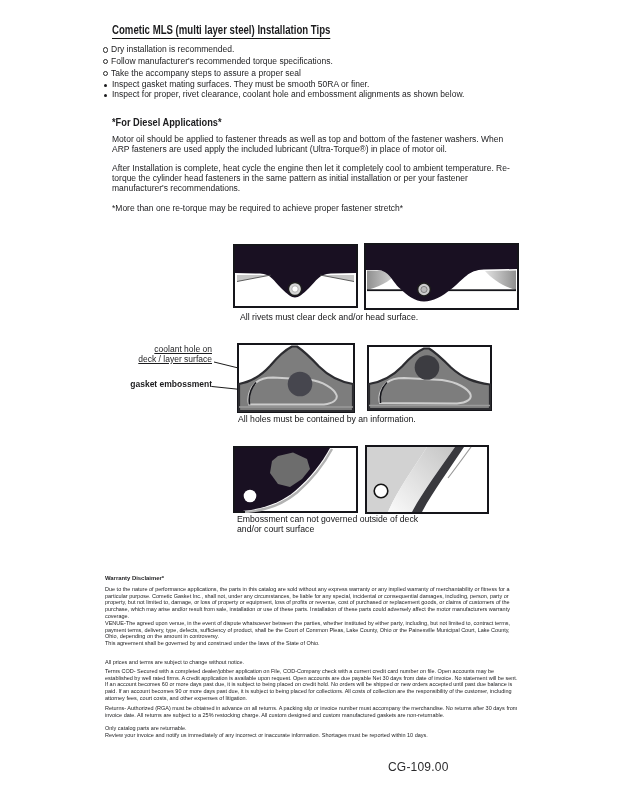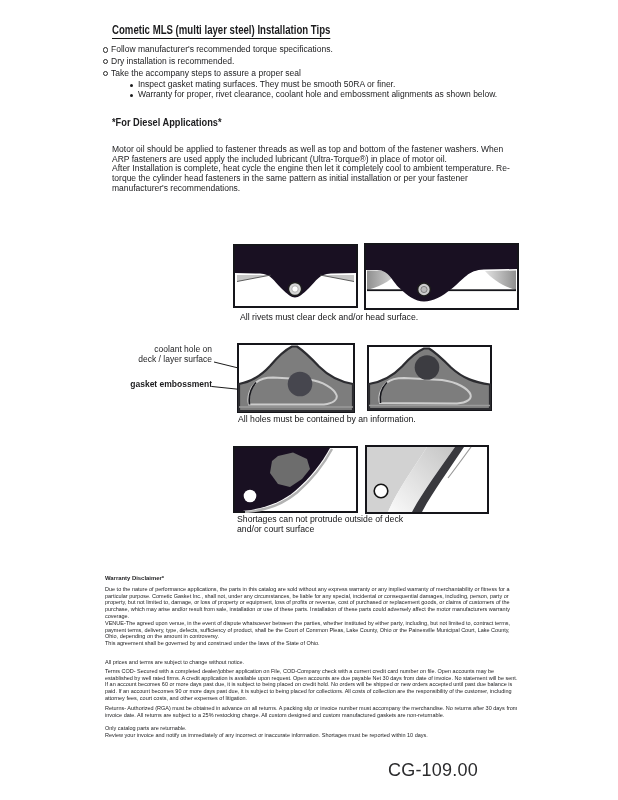--- a/index.html
+++ b/index.html
@@ -9,71 +9,72 @@
   
   .title{left:112px;top:22px;font-size:13px;font-weight:bold;white-space:nowrap;
          transform:scaleX(0.74);transform-origin:left top;}
   .title span{display:inline-block;border-bottom:1.8px solid #141414;padding-bottom:1px;}
   
   .tips{left:103px;top:44px;width:420px;font-size:8.5px;line-height:11.2px;}
   .tip-row{display:flex;align-items:flex-start;}
   .tip-row .mk{width:8px;flex:0 0 8px;position:relative;}
   .mk-circle{display:inline-block;width:3.4px;height:3.4px;border:1px solid #2a2a2a;
              border-radius:50%;margin-top:3.2px;}
-  .sub-row{margin-left:27px;line-height:10px;}
+  .sub-row{margin-left:1px;line-height:10px;}
   .mk-dot{display:inline-block;width:3px;height:3px;background:#1c1c1e;border-radius:50%;margin-top:3.2px;}
   
   .diesel-h{left:112px;top:116px;font-size:11px;font-weight:bold;white-space:nowrap;
             transform:scaleX(0.84);transform-origin:left top;}
   .body-par{left:112px;width:398px;font-size:8.5px;line-height:10px;}
   
   .dg-h{font-size:12.5px;font-weight:bold;text-align:center;color:#121215;letter-spacing:0.3px;margin-top:17px;}
   .dg-cap{font-size:8.7px;color:#141416;line-height:9.6px;}
   .dg-box{display:block;}
   .lbl{font-size:8.5px;text-align:right;line-height:10px;color:#1c1c1e;}
   
   .fine{left:105px;width:413px;font-size:5.5px;line-height:6.7px;color:#232325;}
   .fine-h{font-size:5.9px;font-weight:bold;}
-  .footer{left:388px;top:760px;font-size:18px;color:#2b2b2d;letter-spacing:0.2px;}
+  .footer{left:388px;top:760px;font-size:12px;color:#2b2b2d;letter-spacing:0.2px;}
 </style>
 </head>
 <body>
 
 <div class="page">
 
   <div class="abs title">
     <span>Cometic MLS (multi layer steel) Installation Tips</span>
   </div>
 
   <div class="abs tips">
     <div class="tip-row">
       <span class="mk"><span class="mk-circle"></span></span>
-      <span>Follow manufacturer's recommended torque specifications.</span>
+      <span>Dry installation is recommended.</span>
     </div>
     <div class="tip-row">
       <span class="mk"><span class="mk-circle"></span></span>
-      <span>Dry installation is recommended.</span>
+      <span>Follow manufacturer's recommended torque specifications.</span>
     </div>
     <div class="tip-row">
       <span class="mk"><span class="mk-circle"></span></span>
       <span>Take the accompany steps to assure a proper seal</span>
     </div>
     <div class="tip-row sub-row">
       <span class="mk"><span class="mk-dot"></span></span>
       <span>Inspect gasket mating surfaces.  They must be smooth 50RA or finer.</span>
     </div>
     <div class="tip-row sub-row">
       <span class="mk"><span class="mk-dot"></span></span>
-      <span>Warranty for proper, rivet clearance, coolant hole and embossment alignments as shown below.</span>
+      <span>Inspect for proper, rivet clearance, coolant hole and embossment alignments as shown below.</span>
     </div>
   </div>
 
   <div class="abs diesel-h">*For Diesel Applications*</div>
-  <div class="abs body-par" style="top:144px;">Motor oil should be applied to fastener threads as well as top and bottom of the fastener washers. When ARP fasteners are used apply the included lubricant (Ultra-Torque®) in place of motor oil.</div>
+  <div class="abs body-par" style="top:134px;">Motor oil should be applied to fastener threads as well as top and bottom of the fastener washers. When ARP fasteners are used apply the included lubricant (Ultra-Torque®) in place of motor oil.</div>
   <div class="abs body-par" style="top:163px;">After Installation is complete, heat cycle the engine then let it completely cool to ambient temperature. Re-torque the cylinder head fasteners in the same pattern as initial installation or per your fastener manufacturer's recommendations.</div>
+  <div class="abs body-par" style="top:203px;">*More than one re-torque may be required to achieve proper fastener stretch*</div>
 
   <div class="abs dg-h" style="left:233px;top:228px;width:125px;">RIGHT</div>
   <div class="abs dg-h" style="left:364px;top:228px;width:155px;">WRONG</div>
 
   <svg class="abs dg-box" style="left:233px;top:244px;" width="125" height="64" viewBox="0 0 125 64">
     <rect x="1" y="1" width="123" height="62" fill="#ffffff" stroke="#15151a" stroke-width="2"></rect>
     <path d="M2,2 H123 V29 L98,29.5 C86,30 83.5,36.5 76,44 C69.5,50.5 65.5,53.5 62,53.5
              C58.5,53.5 54.5,50.5 48,44 C40.5,36.5 38,30 27,29.5 L2,29 Z" fill="#191022"></path>
     <polygon points="4,31 38,31 4,37.5" fill="#c7c7c7"></polygon>
     <polygon points="121,31 87,31 121,37.5" fill="#c7c7c7"></polygon>
@@ -102,21 +103,21 @@
              C51,58.5 44,53 36,45.5 C27,37.5 26,27.5 13,27 L2,27 Z" fill="#191022"></path>
     <circle cx="60" cy="46.5" r="6.4" fill="#cccccc" stroke="#1c1c1c" stroke-width="1.5"></circle>
     <circle cx="60" cy="46.5" r="3.1" fill="#b9b9b9" stroke="#666666" stroke-width="0.7"></circle>
   </svg>
 
   <div class="abs dg-cap" style="left:240px;top:313px;">All rivets must clear deck and/or head surface.</div>
 
   <div class="abs dg-h" style="left:237px;top:329px;width:118px;">RIGHT</div>
   <div class="abs dg-h" style="left:367px;top:329px;width:125px;">WRONG</div>
 
-  <div class="abs lbl" style="left:118px;top:344px;width:94px;">
+  <div class="abs lbl" style="left:118px;top:344px;width:94px;text-decoration:underline;">
     <span>coolant hole on</span><br>
     <span>deck / layer surface</span>
   </div>
   <div class="abs lbl" style="left:118px;top:379px;width:94px;font-weight:bold;">gasket embossment</div>
 
   <svg class="abs" style="left:210px;top:355px;" width="95" height="45" viewBox="0 0 95 45">
     <defs>
       <marker id="ah" markerWidth="7" markerHeight="6" refX="5.5" refY="3" orient="auto">
         <path d="M0,0 L6.5,3 L0,6 Z" fill="#1b1b1b"></path>
       </marker>
@@ -169,21 +170,21 @@
     </defs>
     <rect x="1" y="1" width="122" height="67" fill="#ffffff" stroke="#15151a" stroke-width="2"></rect>
     <path d="M2,2 H62 C48,24 32,46 23,67 H2 Z" fill="#d2d2d2"></path>
     <path d="M62,2 H90 C74,25 57,48 47,67 H23 C32,46 48,24 62,2 Z" fill="url(#gB)"></path>
     <path d="M90,2 H99 C84,25 67,48 57,67 H47 C57,48 74,25 90,2 Z" fill="#39393e"></path>
     <path d="M106,2 C98,13 90,24 83,33" stroke="#9a9a9a" stroke-width="1.2" fill="none"></path>
     <circle cx="16" cy="46" r="6.8" fill="#ffffff" stroke="#141414" stroke-width="1.6"></circle>
   </svg>
 
   <div class="abs dg-cap" style="left:237px;top:515px;">
-    <span>Shortages can not protrude outside of deck</span><br>
+    <span>Embossment can not governed outside of deck</span><br>
     <span>and/or court surface</span>
   </div>
 
   <div class="abs fine fine-h" style="top:575px;">Warranty Disclaimer*</div>
   <div class="abs fine" style="top:586px;">Due to the nature of performance applications, the parts in this catalog are sold without any express warranty or any implied warranty of merchantability or fitness for a particular purpose.  Cometic Gasket Inc., shall not, under any circumstances, be liable for any special, incidental or consequential damages, including, person, party or property, but not limited to, damage, or loss of property or equipment, loss of profits or revenue, cost of purchased or replacement goods, or claims of customers of the purchase, which may arise and/or result from sale, installation or use of these parts.  Installation of these parts could adversely affect the motor manufacturers warranty coverage.</div>
   <div class="abs fine" style="top:620px;">VENUE-The agreed upon venue, in the event of dispute whatsoever between the parties, whether instituted by either party, including, but not limited to, contract terms, payment terms, delivery, type, defects, sufficiency of product, shall be the Court of Common Pleas, Lake County, Ohio or the Painesville Municipal Court, Lake County, Ohio, depending on the amount in controversy.</div>
   <div class="abs fine" style="top:640px;">This agreement shall be governed by and construed under the laws of the State of Ohio.</div>
   <div class="abs fine" style="top:659px;">All prices and terms are subject to change without notice.</div>
   <div class="abs fine" style="top:668px;">Terms COD- Secured with a completed dealer/jobber application on File, COD-Company check with a current credit card number on file.  Open accounts may be established by well rated firms.  A credit application is available upon request.  Open accounts are due payable Net 30 days from date of invoice.  No statement will be sent.  If an account becomes 60 or more days past due, it is subject to being placed on credit hold.  No orders will be shipped or new orders accepted until past due balance is paid.  If an account becomes 90 or more days past due, it is subject to being placed for collections.  All costs of collection are the responsibility of the customer, including attorney fees, court costs, and other expenses of litigation.</div>
   <div class="abs fine" style="top:705px;">Returns- Authorized (RGA) must be obtained in advance on all returns.  A packing slip or invoice number must accompany the merchandise.  No returns after 30 days from invoice date.  All returns are subject to a 25% restocking charge.  All custom designed and custom manufactured gaskets are non-returnable.</div>

